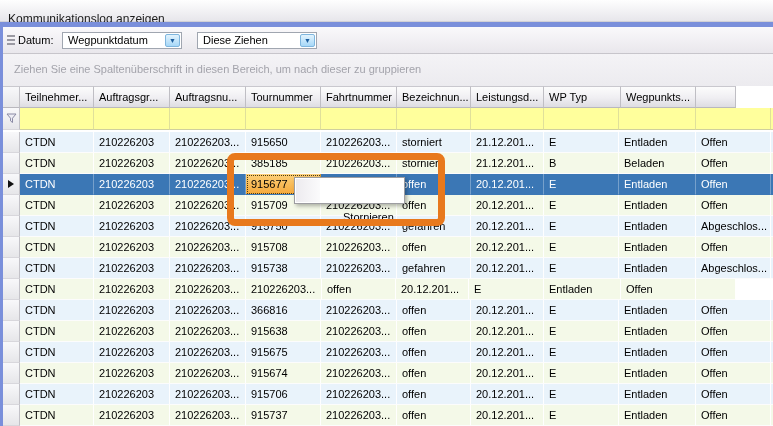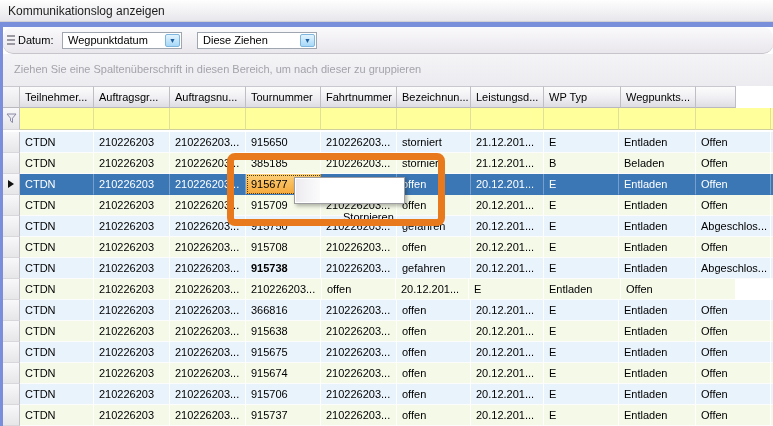--- a/index.html
+++ b/index.html
@@ -7,30 +7,29 @@
   #screen {
     position:relative; width:773px; height:426px; overflow:hidden;
     background:#fff; font-size:11px; color:#000;
   }
   
   .titlebar {
     position:absolute; left:0; top:0; width:773px; height:22px;
     background:linear-gradient(#FEFEFE,#E7E6EB);
     border-bottom:1px solid #D2D1D6;
   }
-  .titlebar-text { position:absolute; left:8px; top:0; line-height:22px; font-size:12px; color:#1c1c1c; }
+  .titlebar-text { position:absolute; left:8px; top:8px; line-height:22px; font-size:12px; color:#1c1c1c; }
   .accent-strip { position:absolute; left:0; top:22px; width:773px; height:5px; background:#7A8FDB; }
   .left-border  { position:absolute; left:0; top:22px; width:3px;  height:404px; background:#7A8FDB; }
 
   
   .toolbar {
     position:absolute; left:3px; top:27px; width:770px; height:27px;
     background:linear-gradient(#FAF9FB,#E9E7EC);
     border-bottom:1px solid #C7C5CB;
-    border-radius:10px;
   }
   .grip { position:absolute; left:4px; top:8px; width:8px; height:2px;
           background:#9B9AA3; box-shadow:0 4px 0 #9B9AA3, 0 8px 0 #9B9AA3; }
   .tb-label { position:absolute; left:15px; top:0; line-height:26px; }
   .combo {
     position:absolute; top:5px; height:17px; background:#fff;
     border:1px solid #A0A6B0;
   }
   .combo-1 { left:59px;  width:120px; }
   .combo-2 { left:194px; width:120px; }
@@ -257,21 +256,21 @@
         <div class="cell data-cell" style="width: 75px;">E</div>
         <div class="cell data-cell" style="width: 77px;">Entladen</div>
         <div class="cell data-cell" style="width: 75px;">Offen</div>
         <div class="cell data-cell" style="width: 40px;"></div>
       </div>
       <div class="g-row data-row row-blue">
         <div class="ind-cell"></div>
         <div class="cell data-cell" style="width: 74px;">CTDN</div>
         <div class="cell data-cell" style="width: 76px;">210226203</div>
         <div class="cell data-cell" style="width: 76px;">210226203...</div>
-        <div class="cell data-cell" style="width: 75px; font-weight: bold;">915738</div>
+        <div class="cell data-cell" style="width: 75px;">915738</div>
         <div class="cell data-cell" style="width: 76px;">210226203...</div>
         <div class="cell data-cell" style="width: 74px;">gefahren</div>
         <div class="cell data-cell" style="width: 73px;">20.12.201...</div>
         <div class="cell data-cell" style="width: 75px;">E</div>
         <div class="cell data-cell" style="width: 77px;">Entladen</div>
         <div class="cell data-cell" style="width: 75px;">Abgeschlos...</div>
         <div class="cell data-cell" style="width: 40px;"></div>
       </div>
       <div class="g-row data-row row-green">
         <div class="ind-cell"></div>

